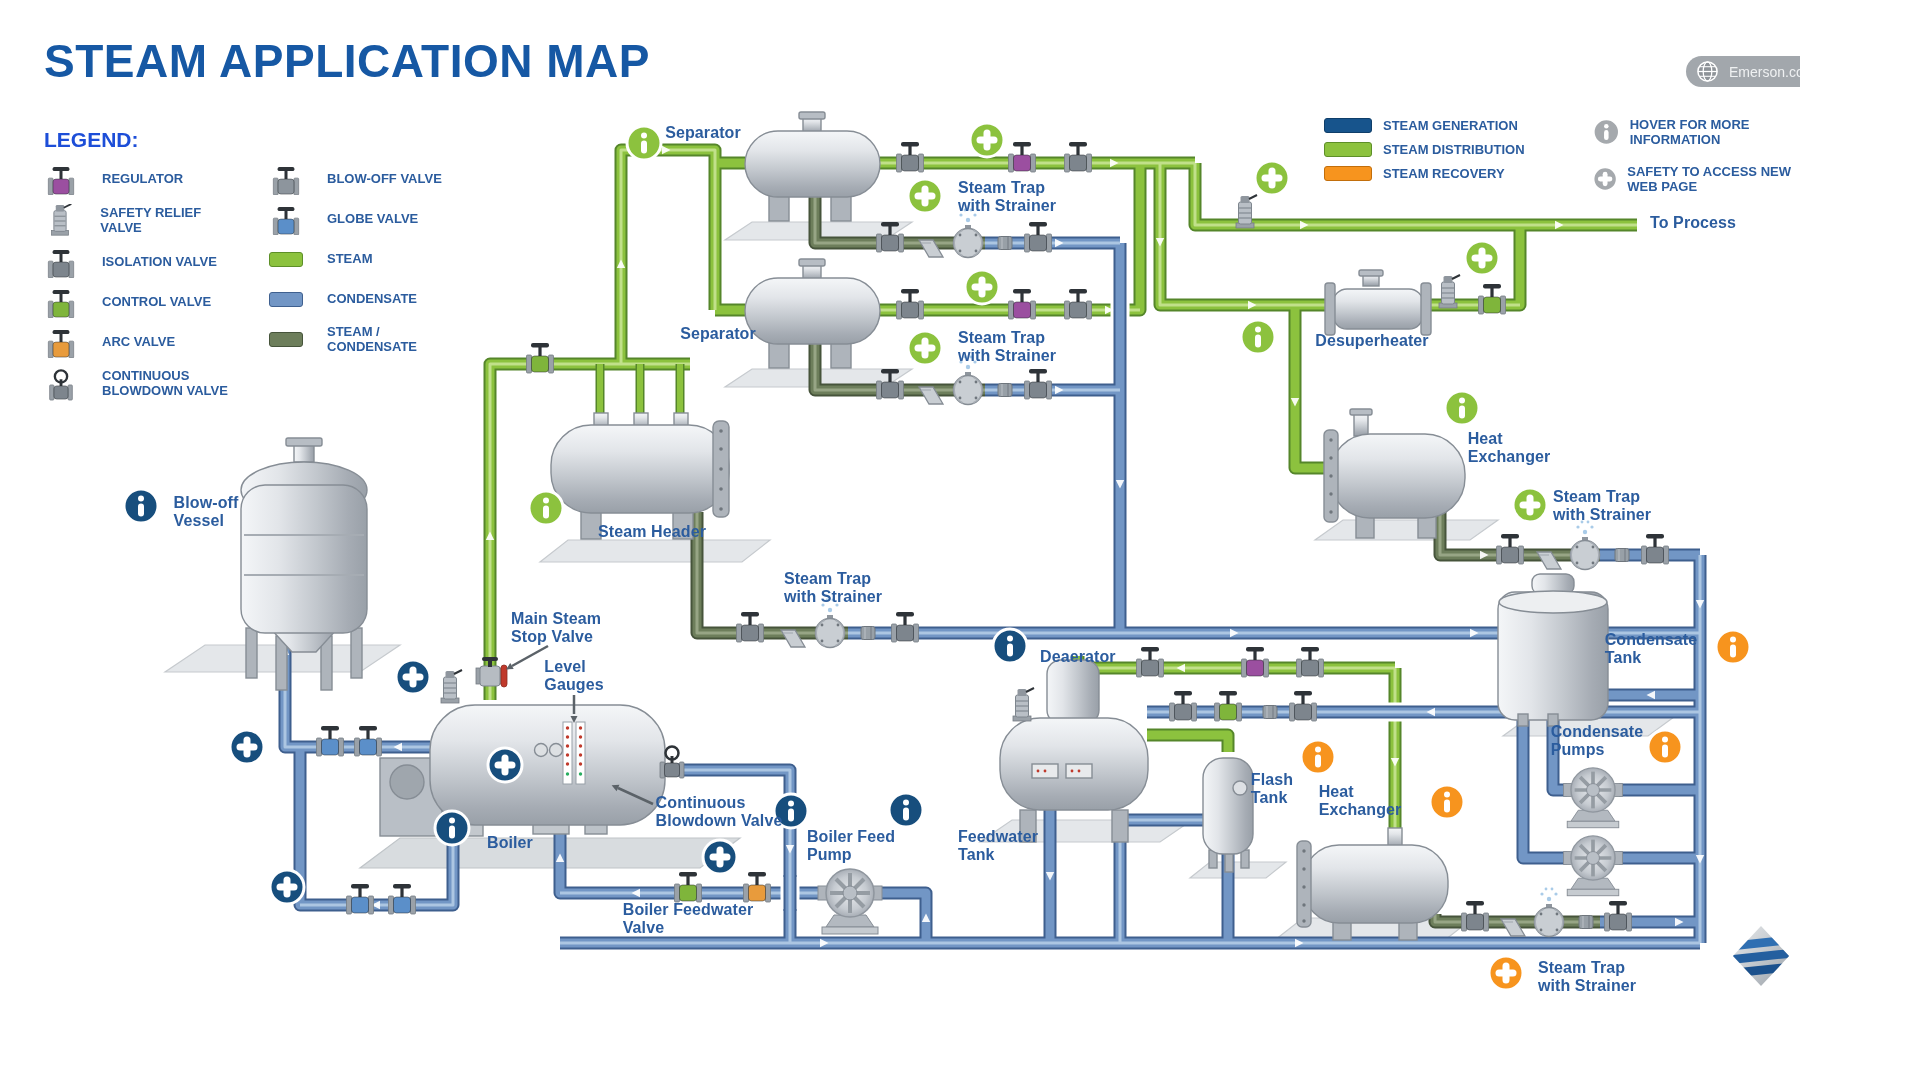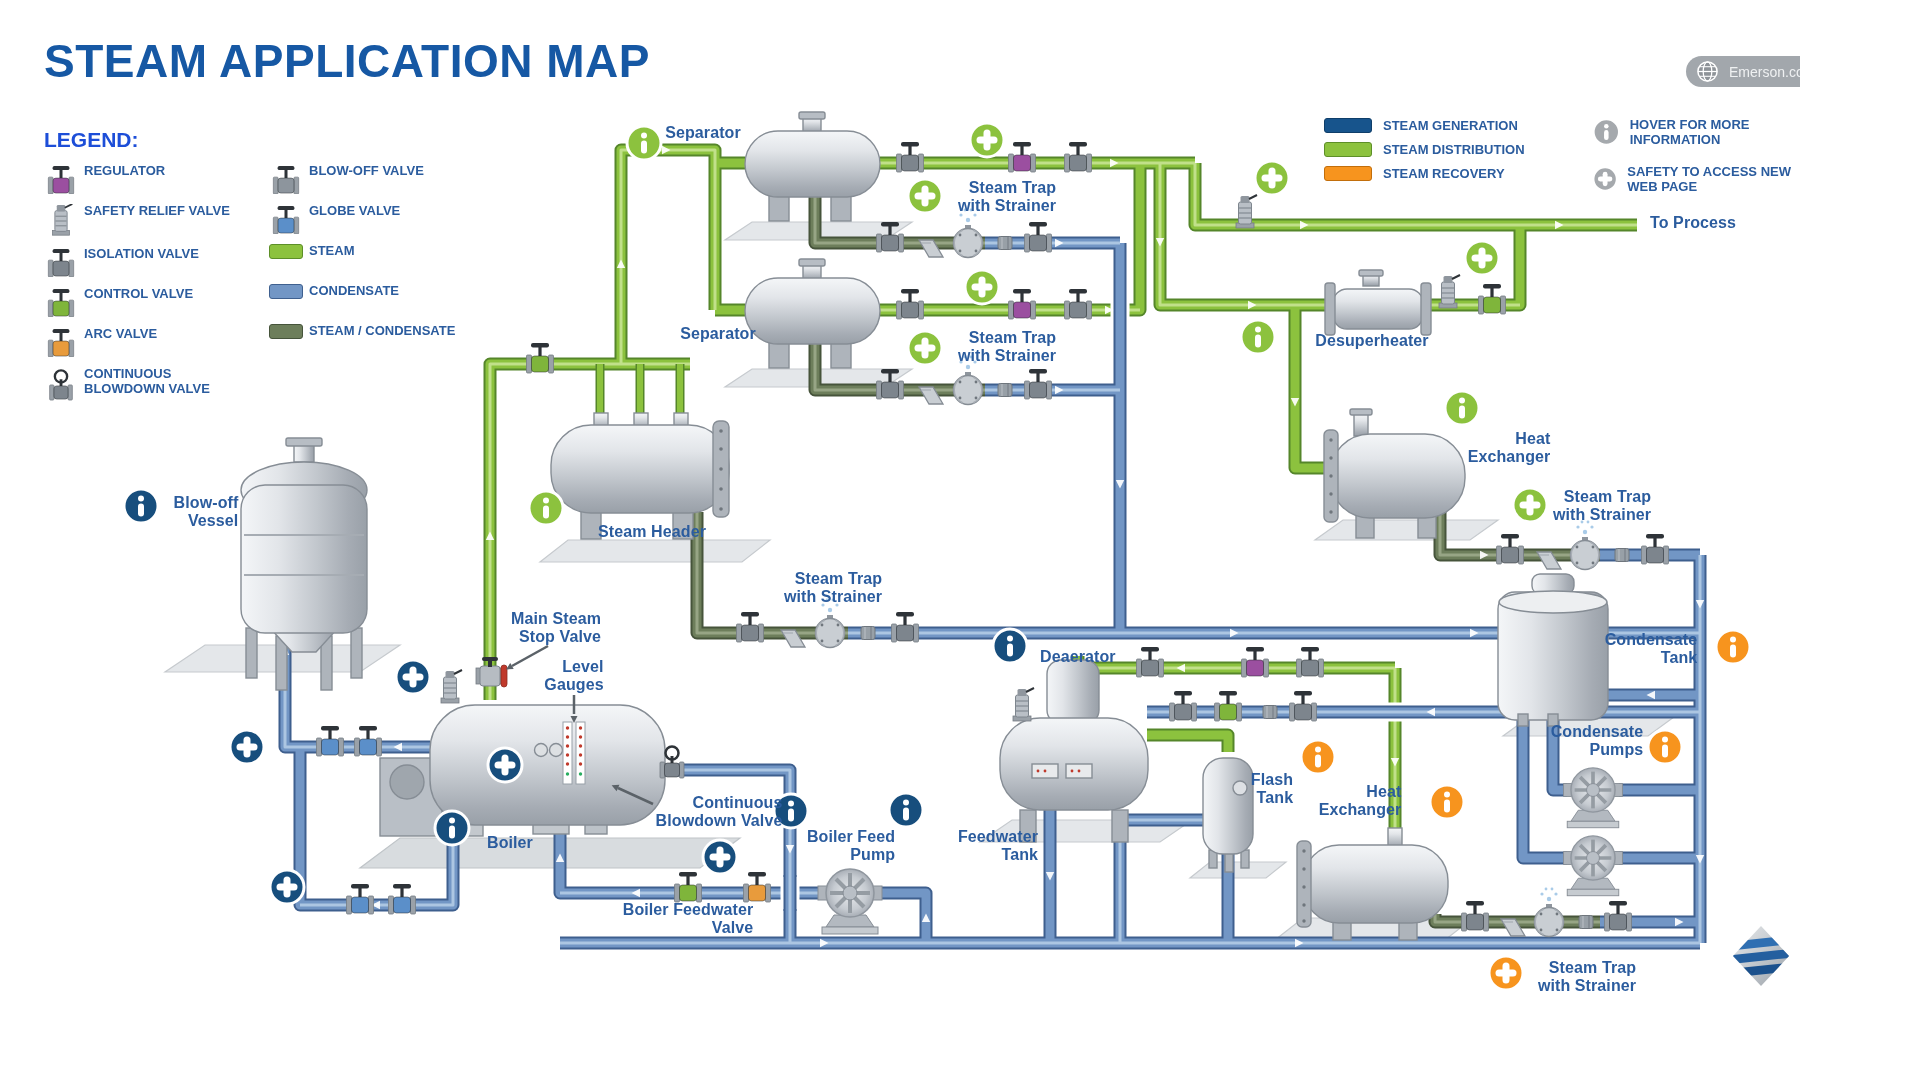--- a/index.html
+++ b/index.html
@@ -18,28 +18,28 @@
   .oH{stroke:#9BAA89;stroke-width:3;fill:none;stroke-linejoin:round;opacity:.9}
   .bB{stroke:#3E5F8E;stroke-width:13;fill:none;stroke-linejoin:round}
   .bC{stroke:#7296C5;stroke-width:9;fill:none;stroke-linejoin:round}
   .bH{stroke:#AFC8E4;stroke-width:3;fill:none;stroke-linejoin:round;opacity:.95}
   .halo{stroke:#fff;stroke-width:19;fill:none}
   .ves{stroke:#868D95;stroke-width:1.4}
   .plat{fill:#E4E7EA;stroke:#C6CACE;stroke-width:1.2}
   .plat2{fill:#D8DCDF;stroke:#BFC4C8;stroke-width:1.2}
   
   .lbl{position:absolute;transform:translate(-50%,-50%);font-weight:700;font-size:16px;
-       color:#2B5C9E;text-align:right;white-space:pre-line;line-height:1.13;letter-spacing:.1px}
+       color:#2B5C9E;text-align:left;white-space:pre-line;line-height:1.13;letter-spacing:.1px}
   .lbl.left{transform:translate(0,-50%);text-align:left}
   
   .legend{position:absolute;left:44px;top:128px}
   .lgd-head{font-weight:800;font-size:21px;color:#1d4ed8;margin-bottom:12px}
   .lgd-cols{display:flex;gap:30px}
   .lgd-col{display:flex;flex-direction:column;gap:9px;width:195px}
-  .lgd-row{display:flex;gap:6px;min-height:31px}
+  .lgd-row{display:flex;align-items:center;gap:24px;min-height:31px}
   .lgd-ic{width:34px;display:flex;justify-content:center}
   .lgd-tx{font-weight:700;font-size:13px;color:#2B5C9E;line-height:1.15;white-space:pre-line}
   .swatch{width:46px;height:13px;border-radius:3px;border:1.5px solid}
   .sw-steam{background:#8CC23E;border-color:#5D8F28}
   .sw-cond{background:#7296C5;border-color:#3F608F}
   .sw-sc{background:#6D7E5B;border-color:#46543B}
   .sw-gen{background:#17548C;border-color:#0F3E69}
   .sw-rec{background:#F7941E;border-color:#C26E0B}
   .key{position:absolute;left:1324px;top:118px;display:flex;flex-direction:column;gap:9px}
   .key-row{display:flex;align-items:center;gap:11px}

